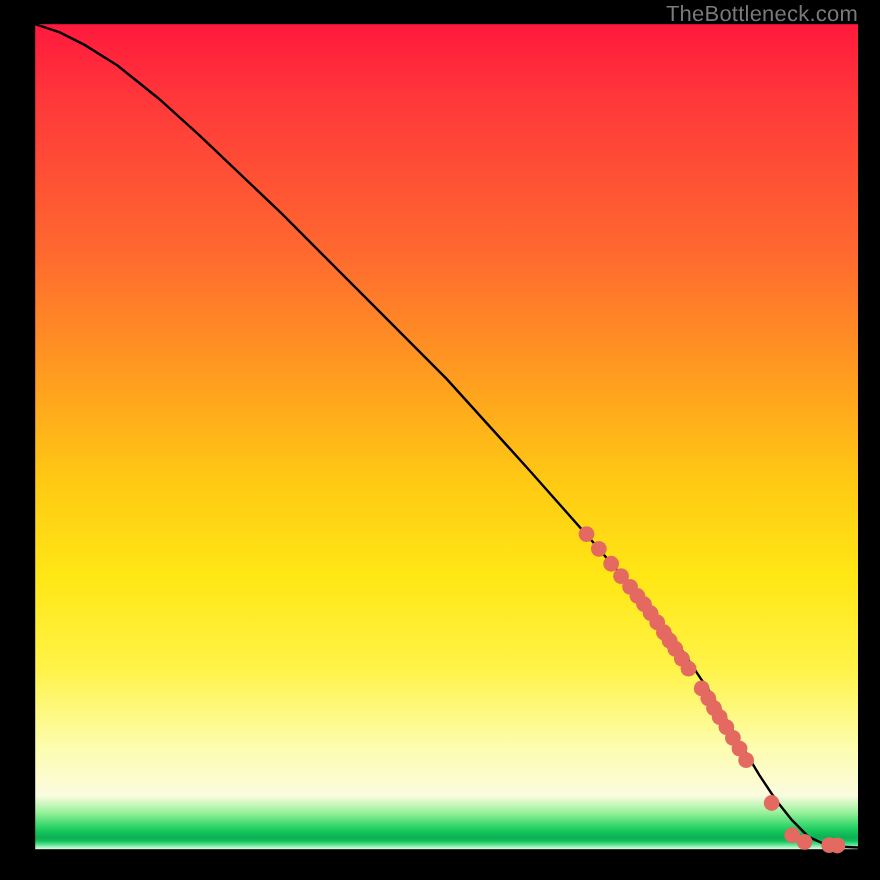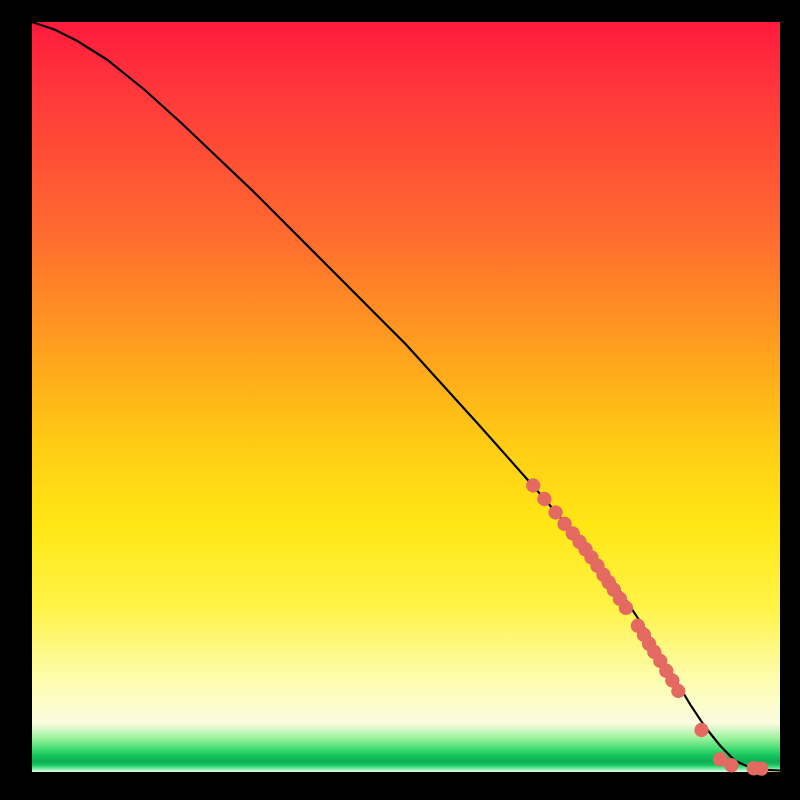--- a/index.html
+++ b/index.html
@@ -72,20 +72,21 @@
     font-weight: 500;
     letter-spacing: 0.2px;
     user-select: none;
   }
 </style>
 </head>
 <body>
 
 <div class="stage">
 
+  <div class="watermark">TheBottleneck.com</div>
 
   <div class="plot">
     <svg class="curve" viewBox="0 0 748 750" preserveAspectRatio="none">
       <path class="line" d="M0.0 0.0 L22.4 7.5 L44.9 18.8 L74.8 37.5 L112.2 67.5 L149.6 101.3 L224.4 172.5 L299.2 247.5 L374.0 322.5 L448.8 405.0 L508.6 472.5 L553.5 525.0 L583.4 562.5 L613.4 607.5 L635.8 645.0 L658.2 682.5 L673.2 705.0 L688.2 723.8 L703.1 738.8 L718.1 745.5 L733.0 747.8 L748.0 748.5"></path>
       <g id="marker-group">
           <circle class="marker" cx="501.2" cy="463.5" r="7.2" fill="#e46a61"></circle>
           <circle class="marker" cx="512.4" cy="477.0" r="7.2" fill="#e46a61"></circle>
           <circle class="marker" cx="523.6" cy="490.5" r="7.2" fill="#e46a61"></circle>
           <circle class="marker" cx="532.6" cy="501.8" r="7.2" fill="#e46a61"></circle>
           <circle class="marker" cx="540.8" cy="511.5" r="7.2" fill="#e46a61"></circle>

